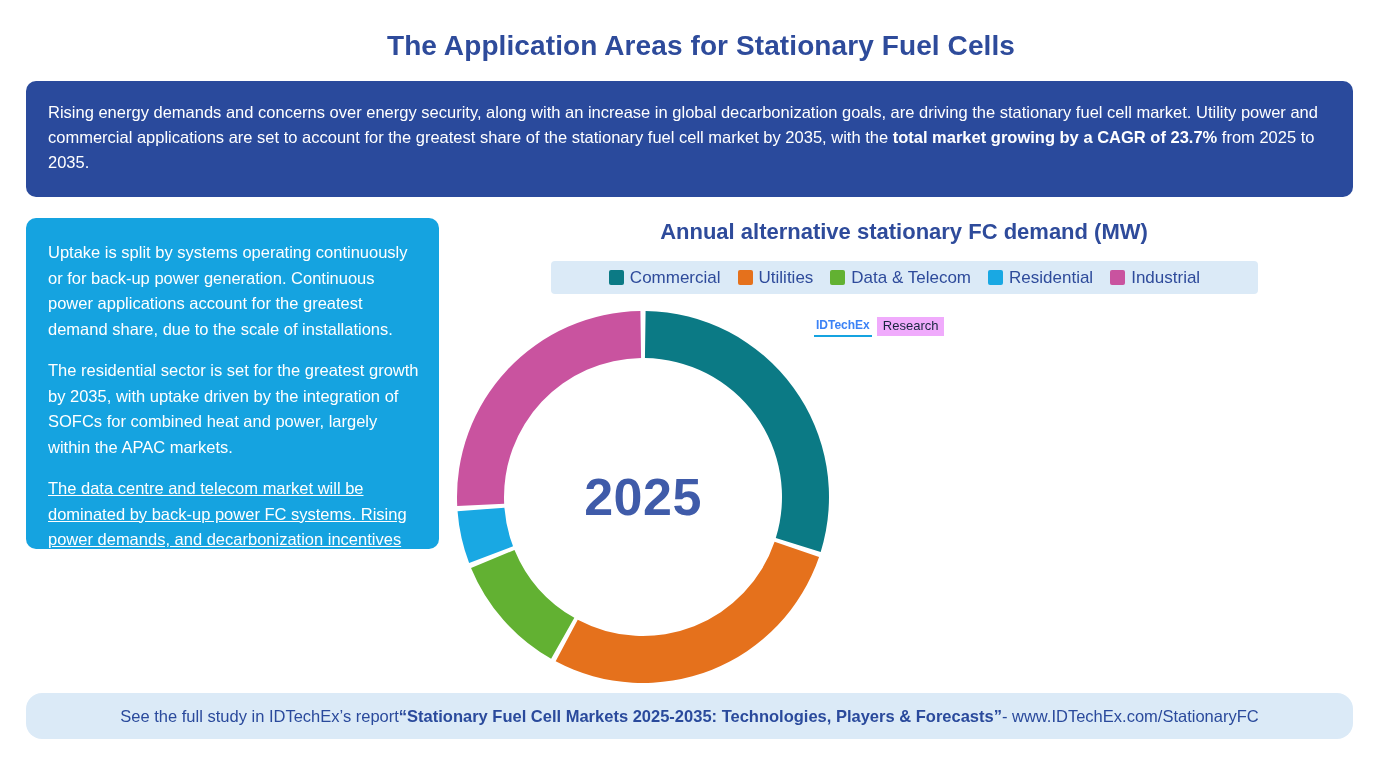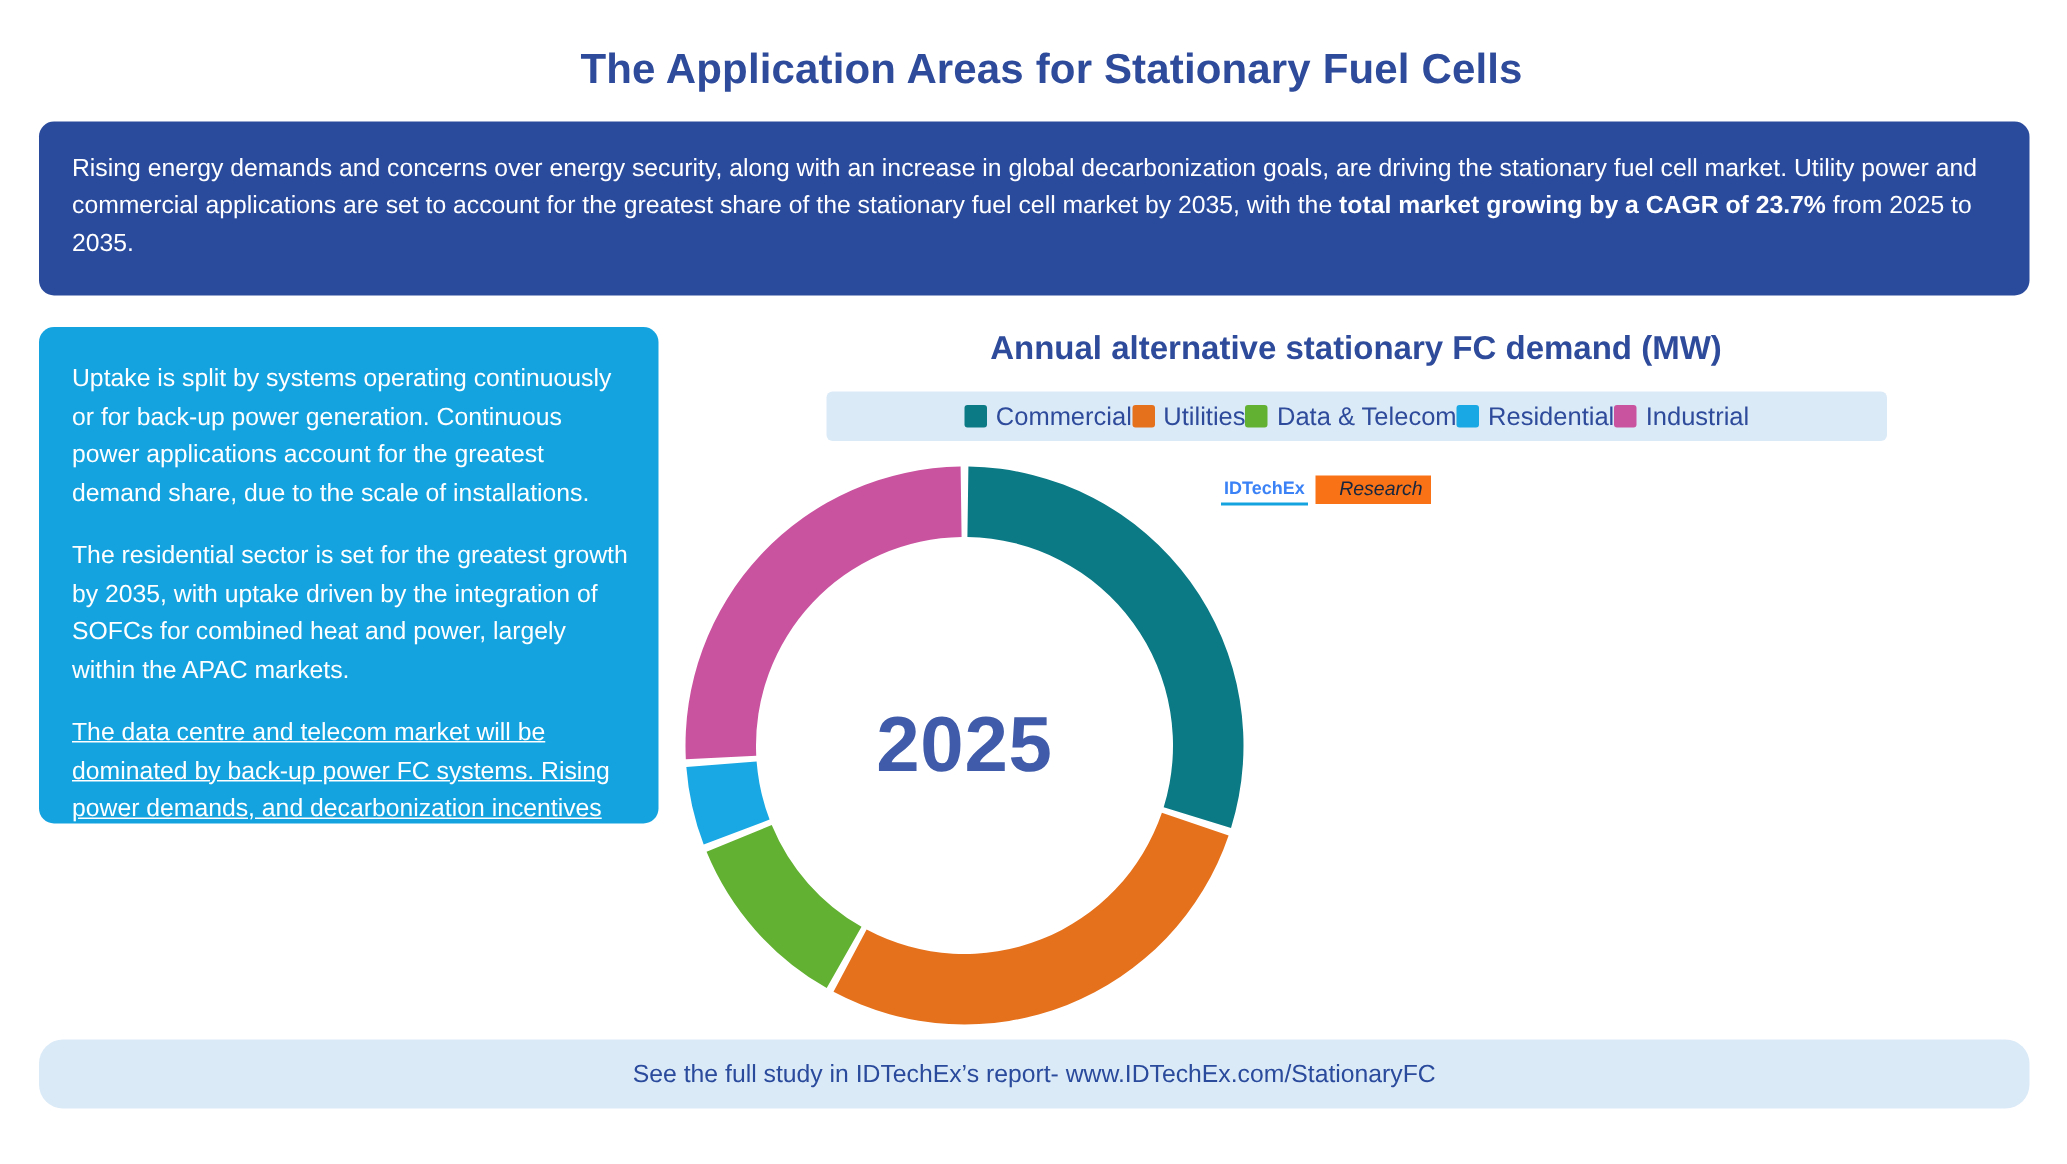--- a/index.html
+++ b/index.html
@@ -71,20 +71,21 @@
 
   .legend {
     position: absolute;
     left: 551px; top: 261px;
     width: 707px; height: 33px;
     background: #dbeaf7;
     border-radius: 4px;
     display: flex;
     align-items: center;
     justify-content: center;
+    gap: 17px;
     padding: 0 10px;
   }
   .legend-item {
     display: flex;
     align-items: center;
     gap: 6px;
     font-size: 17px;
     color: #2e4b9b;
     font-weight: normal;
     white-space: nowrap;
@@ -106,26 +107,25 @@
   .logo-name {
     font-size: 12px;
     font-weight: bold;
     color: #3b82f6;
     border-bottom: 2.5px solid #15a3e0;
     padding: 0 2px 1px 2px;
     line-height: 18px;
   }
   .logo-research {
     margin-left: 5px;
-    background: #f97316;
+    background: #f0abfc;
     color: #17263f;
     font-size: 13px;
-    padding: 2px 6px 3px 16px;
+    padding: 2px 6px 3px 6px;
     line-height: 14px;
-    font-style: italic;
   }
 
   
   .donut-wrap {
     position: absolute;
     width: 380px; height: 380px;
   }
   .donut-2025 { left: 453px; top: 307px; }
   .donut-2035 { left: 978px; top: 307px; }
   .donut-svg { display: block; width: 380px; height: 380px; }
@@ -214,16 +214,17 @@
         <path d="M 98.126812815333 351.7260568879707 A 186 186 0 0 1 18.03443774810978 260.879090001151 L 61.4881013278885 242.96878231268812 A 139 139 0 0 0 121.34208054479187 310.85979520122544 Z" fill="#62b132"></path>
         <path d="M 16.12242419034129 256.04989500791345 A 186 186 0 0 1 4.5481880857928445 204.2697392315884 L 51.409667440458094 200.66394490962787 A 139 139 0 0 0 60.05923098095397 239.35986777473101 Z" fill="#19a8e3"></path>
         <path d="M 4.222058454493293 199.0860571819842 A 186 186 0 0 1 187.40303445691893 4.018130534269403 L 188.05925693285877 51.01354916270671 A 139 139 0 0 0 51.16594690954068 196.79011800159034 Z" fill="#c9539f"></path>
       </svg>
     <div class="donut-center-label">2025</div>
   </div>
 
 
   <div class="footer">
     <span>See the full study in IDTechEx’s report </span>
+      <b>“Stationary Fuel Cell Markets 2025-2035: Technologies, Players &amp; Forecasts”</b>
       <span class="url"> - www.IDTechEx.com/StationaryFC</span>
   </div>
 
 </div>
 
 </body></html>

